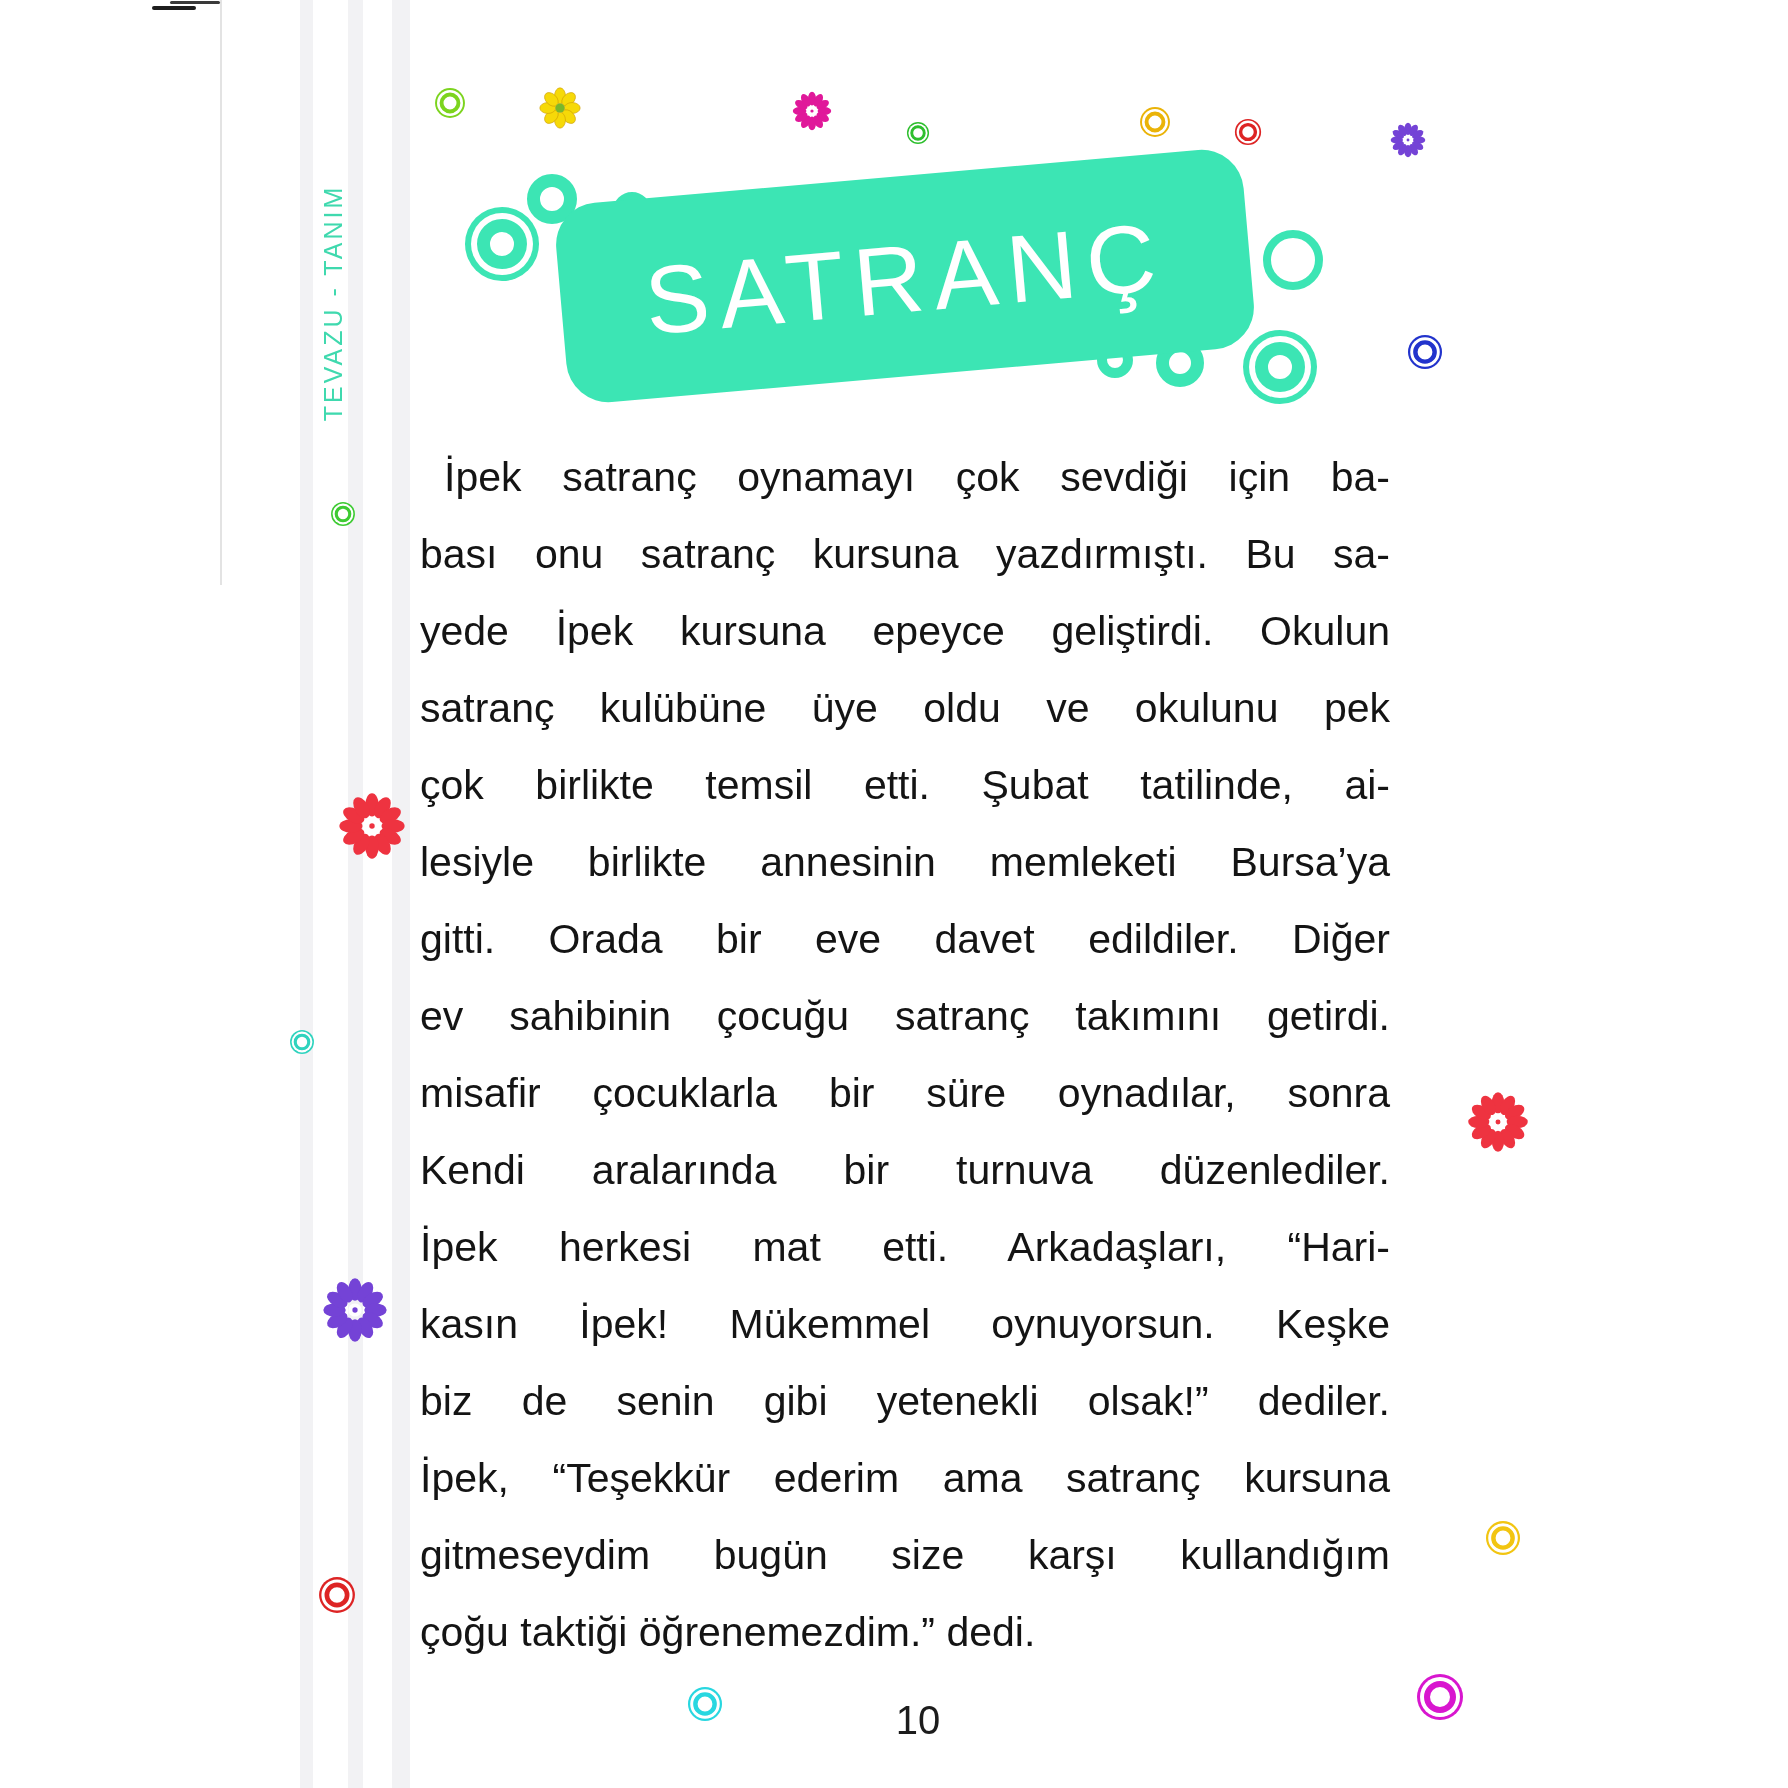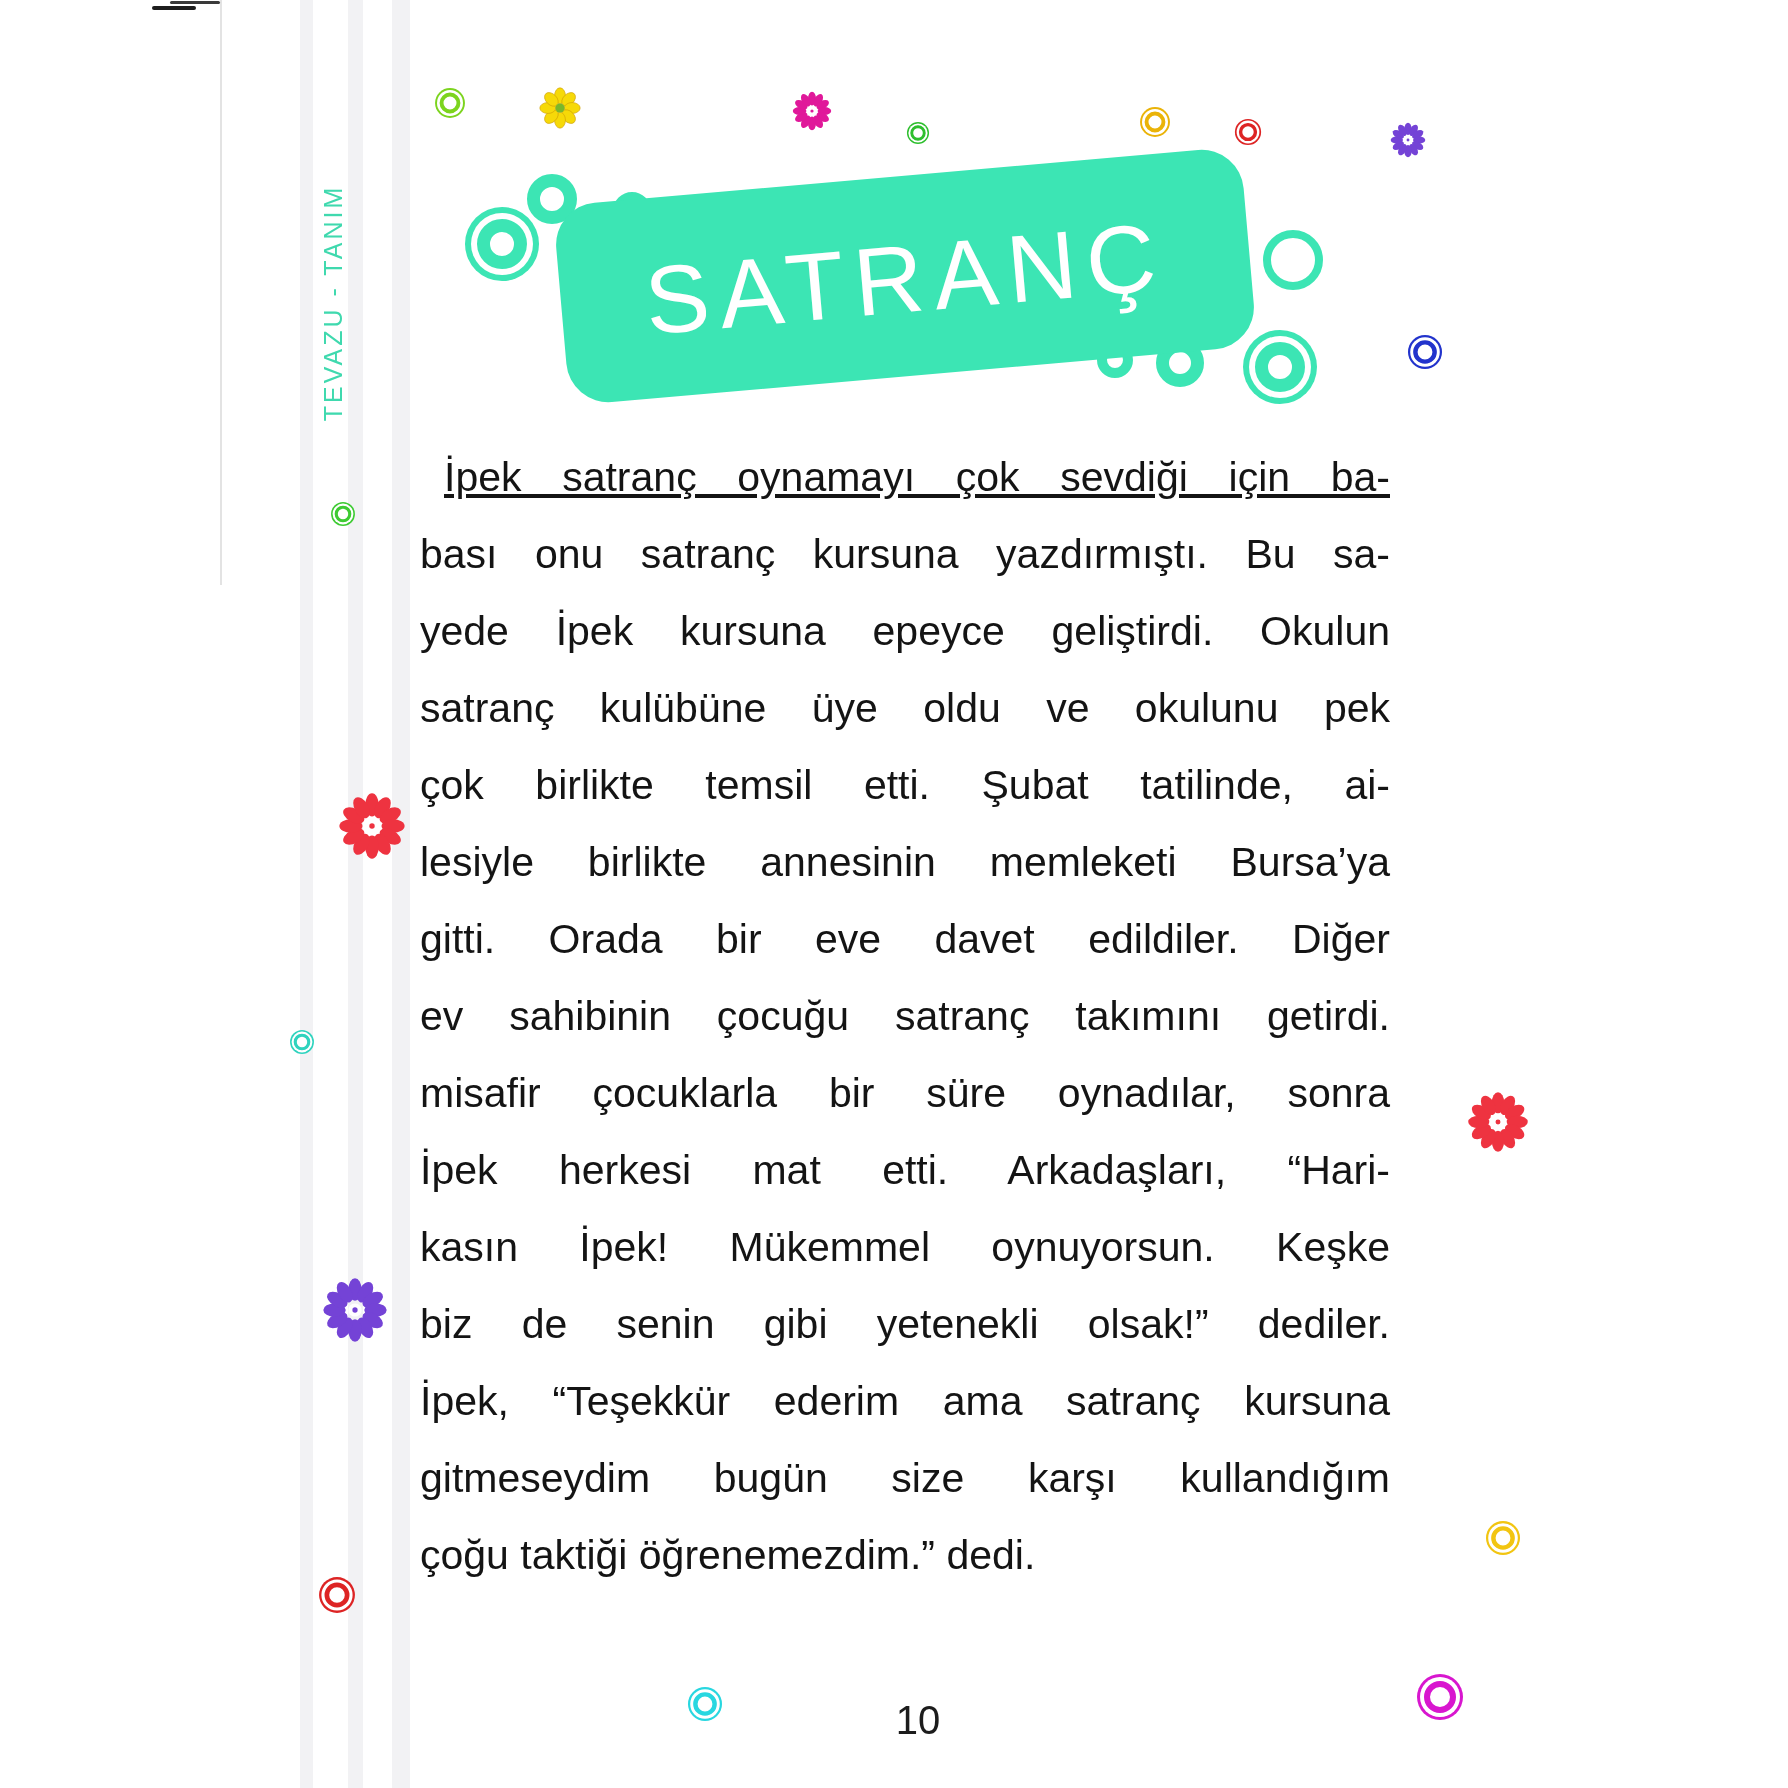--- a/index.html
+++ b/index.html
@@ -46,21 +46,21 @@
   #c5{left:1097px;top:342px;width:16px;height:16px;border-width:10px;}
   #c6{left:1156px;top:339px;width:22px;height:22px;}
   #c7{left:1255px;top:342px;width:24px;height:24px;}
 
   
   #body-text{
     position:absolute;left:420px;top:439px;width:970px;z-index:4;
     color:#141414;font-size:41px;line-height:77px;
   }
   .bline{height:77px;text-align:justify;text-align-last:justify;white-space:nowrap;}
-  .bline.first{text-indent:24px;text-decoration:underline;}
+  .bline.first{text-indent:24px;}
   .bline.last{text-align-last:left;}
 
   
   #page-number{
     position:absolute;left:918px;top:1698px;transform:translateX(-50%);
     color:#1c1c1c;font-size:40px;z-index:4;
   }
 
   
   .ring2{
@@ -102,20 +102,21 @@
   <div id="body-text">
     <div class="bline first">İpek satranç oynamayı çok sevdiği için ba-</div>
     <div class="bline">bası onu satranç kursuna yazdırmıştı. Bu sa-</div>
     <div class="bline">yede İpek kursuna epeyce geliştirdi. Okulun</div>
     <div class="bline">satranç kulübüne üye oldu ve okulunu pek</div>
     <div class="bline">çok birlikte temsil etti. Şubat tatilinde, ai-</div>
     <div class="bline">lesiyle birlikte annesinin memleketi Bursa’ya</div>
     <div class="bline">gitti. Orada bir eve davet edildiler. Diğer</div>
     <div class="bline">ev sahibinin çocuğu satranç takımını getirdi.</div>
     <div class="bline">misafir çocuklarla bir süre oynadılar, sonra</div>
+    <div class="bline">Kendi aralarında bir turnuva düzenlediler.</div>
     <div class="bline">İpek herkesi mat etti. Arkadaşları, “Hari-</div>
     <div class="bline">kasın İpek! Mükemmel oynuyorsun. Keşke</div>
     <div class="bline">biz de senin gibi yetenekli olsak!” dediler.</div>
     <div class="bline">İpek, “Teşekkür ederim ama satranç kursuna</div>
     <div class="bline">gitmeseydim bugün size karşı kullandığım</div>
     <div class="bline last">çoğu taktiği öğrenemezdim.” dedi.</div>
   </div>
 
   <div id="page-number">10</div>
 

